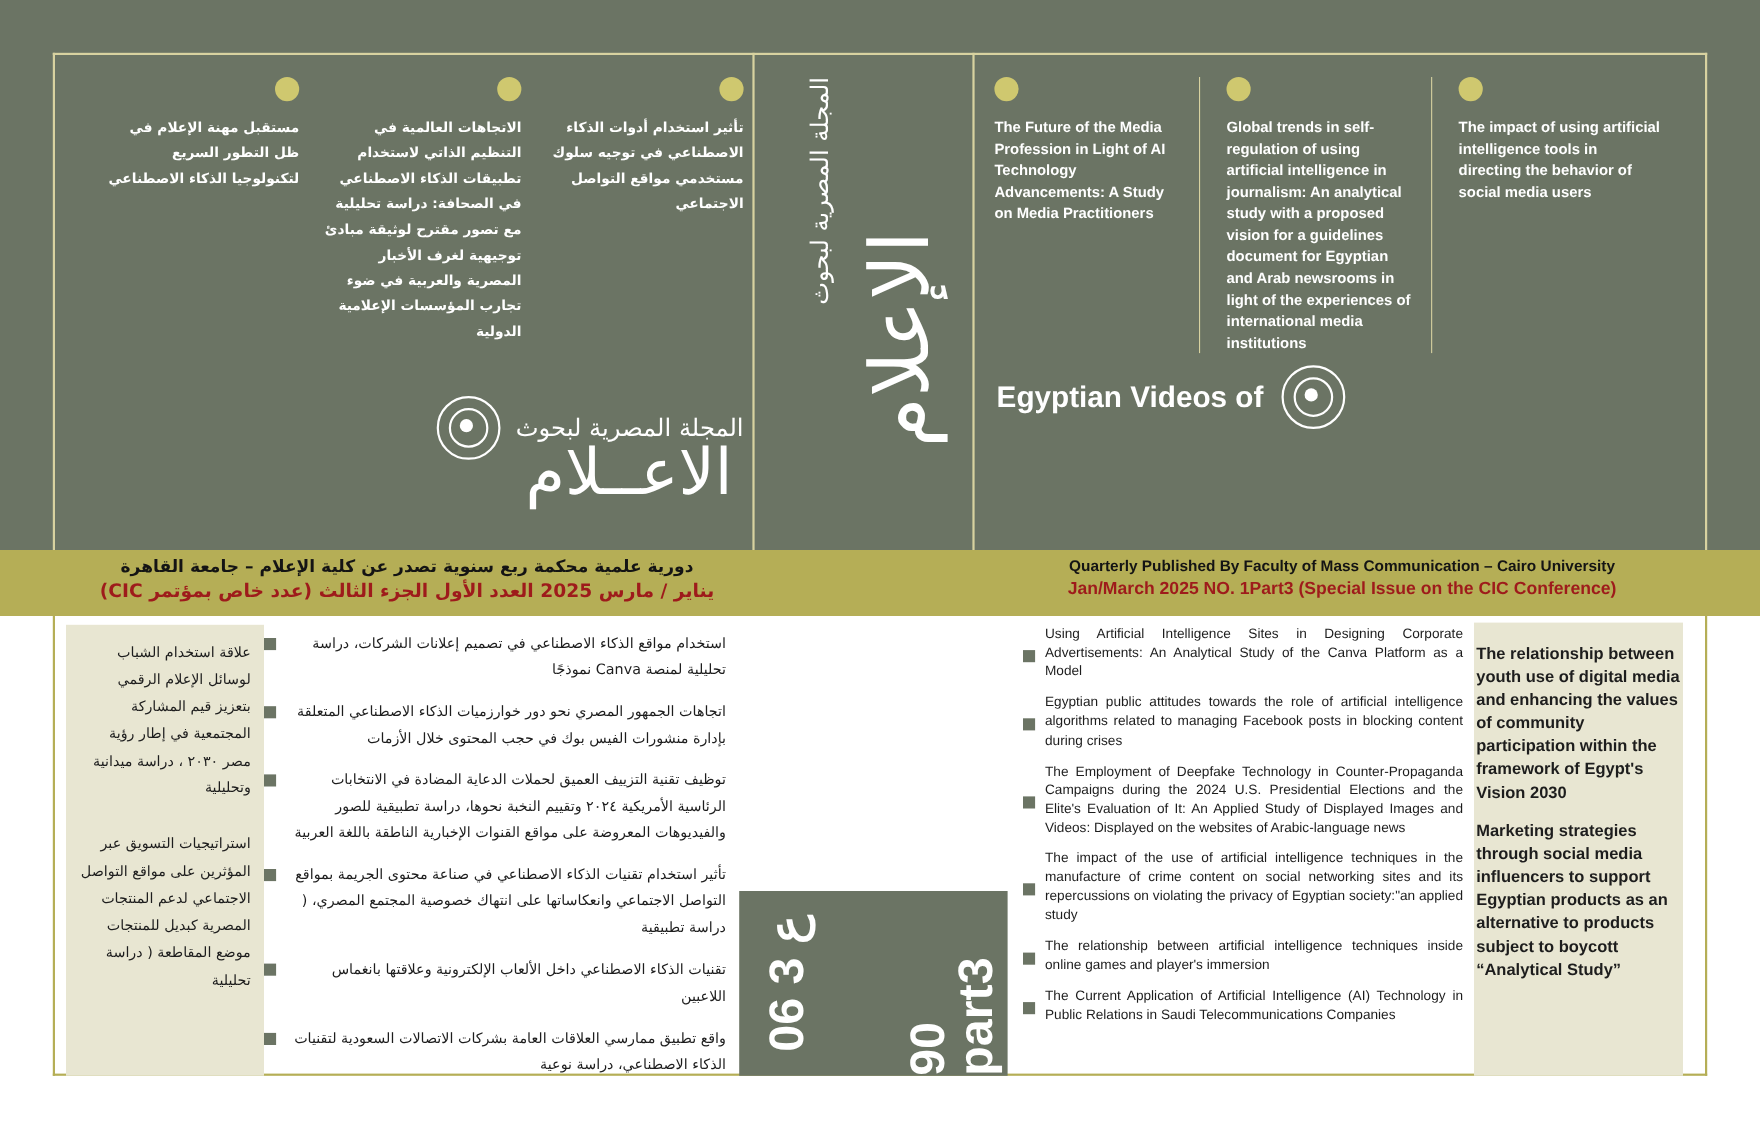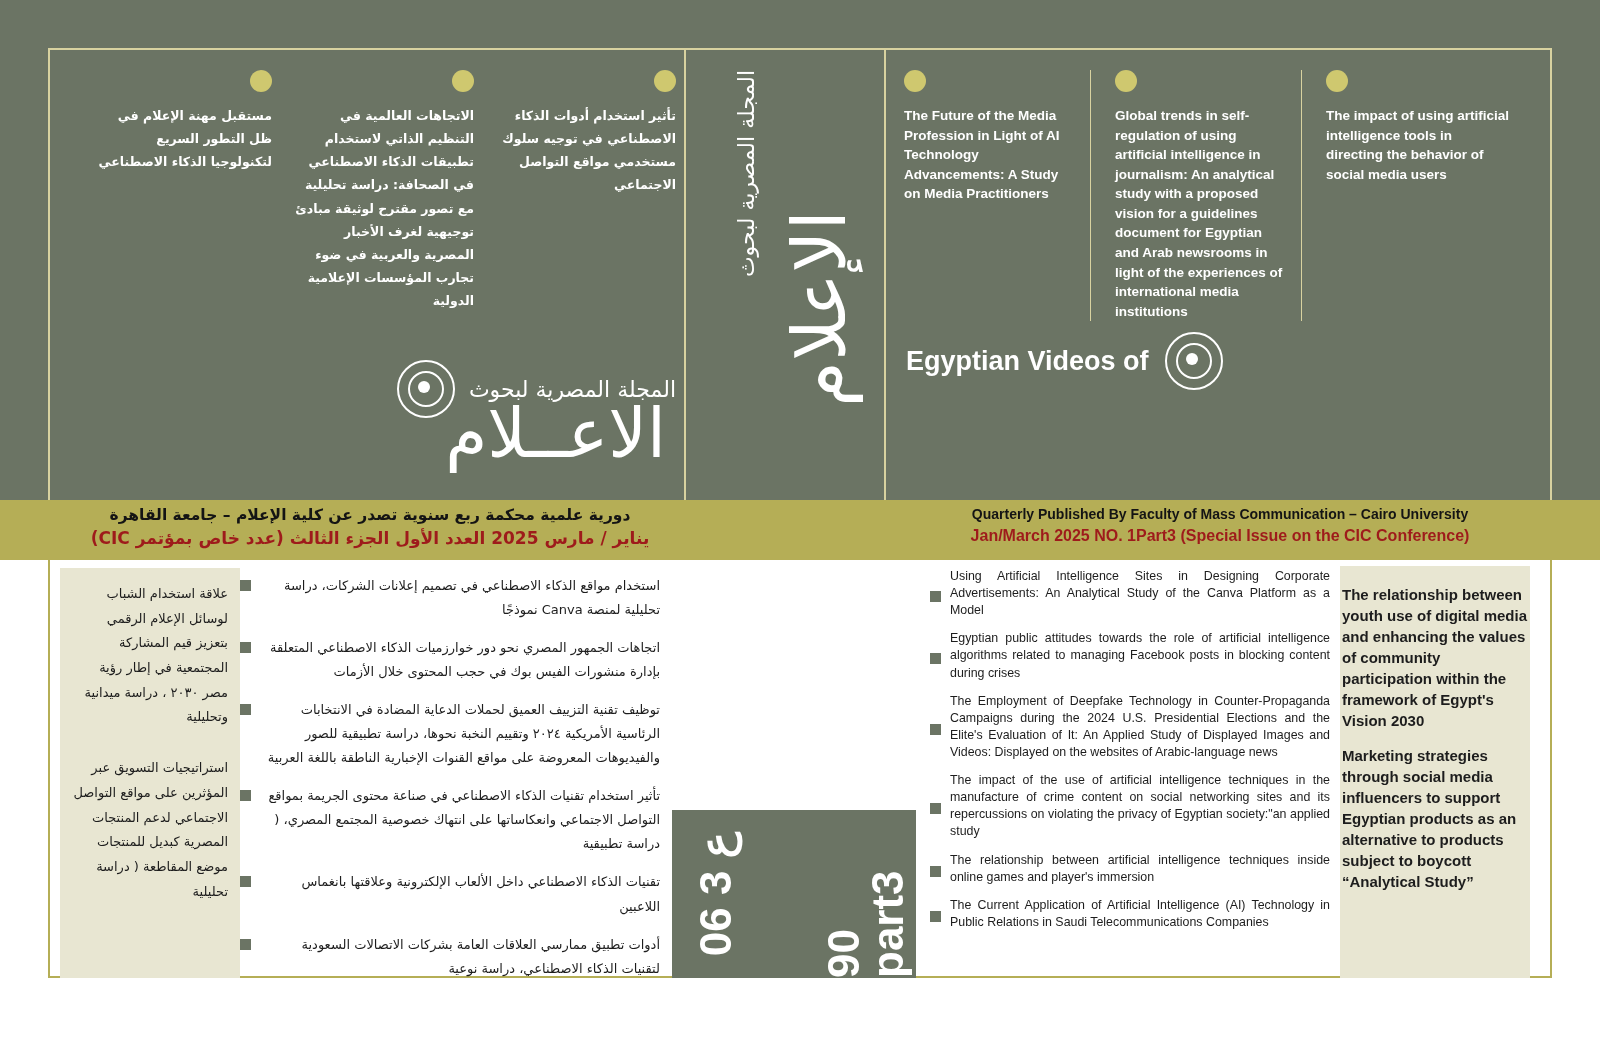--- a/index.html
+++ b/index.html
@@ -59,21 +59,21 @@
   }
   .ar-journal-line{
     position:absolute;right:0;top:300px;width:616px;
     display:flex;flex-direction:row;justify-content:flex-end;align-items:center;gap:14px;
   }
   .ar-journal-line .ar-sub{
     color:#ffffff;font-size:22px;font-family:"DejaVu Sans", sans-serif;direction:rtl;
   }
   .ar-big{
     position:absolute;right:10px;top:340px;width:606px;text-align:right;
-    color:#ffffff;font-size:68px;line-height:1;font-family:"DejaVu Sans", sans-serif;
+    color:#ffffff;font-size:58px;line-height:1;font-family:"DejaVu Sans", sans-serif;
     letter-spacing:2px;
   }
   
   .seal{
     width:54px;height:54px;border-radius:50%;
     border:2px solid #ffffff;position:relative;flex:0 0 auto;
     background:#6b7464;
   }
   .seal:before{
     content:"";position:absolute;left:9px;top:9px;width:32px;height:32px;
@@ -282,21 +282,21 @@
       <div class="bk-item">
         <span class="bk-sq"></span>
         <p>تأثير استخدام تقنيات الذكاء الاصطناعي في صناعة محتوى الجريمة بمواقع التواصل الاجتماعي وانعكاساتها على انتهاك خصوصية المجتمع المصري، ( دراسة تطبيقية</p>
       </div>
       <div class="bk-item">
         <span class="bk-sq"></span>
         <p>تقنيات الذكاء الاصطناعي داخل الألعاب الإلكترونية وعلاقتها بانغماس اللاعبين</p>
       </div>
       <div class="bk-item">
         <span class="bk-sq"></span>
-        <p>أدوات تطبيق ممارسي العلاقات العامة بشركات الاتصالات السعودية لتقنيات الذكاء الاصطناعي، دراسة نوعية</p>
+        <p>واقع تطبيق ممارسي العلاقات العامة بشركات الاتصالات السعودية لتقنيات الذكاء الاصطناعي، دراسة نوعية</p>
       </div>
     </div>
   </div>
 
   <div class="spine-bottom">
     <div class="sp-num-left">
       <span>06</span>
       <span>3 ع</span>
     </div>
     <div class="sp-num-right">90 part3</div>

